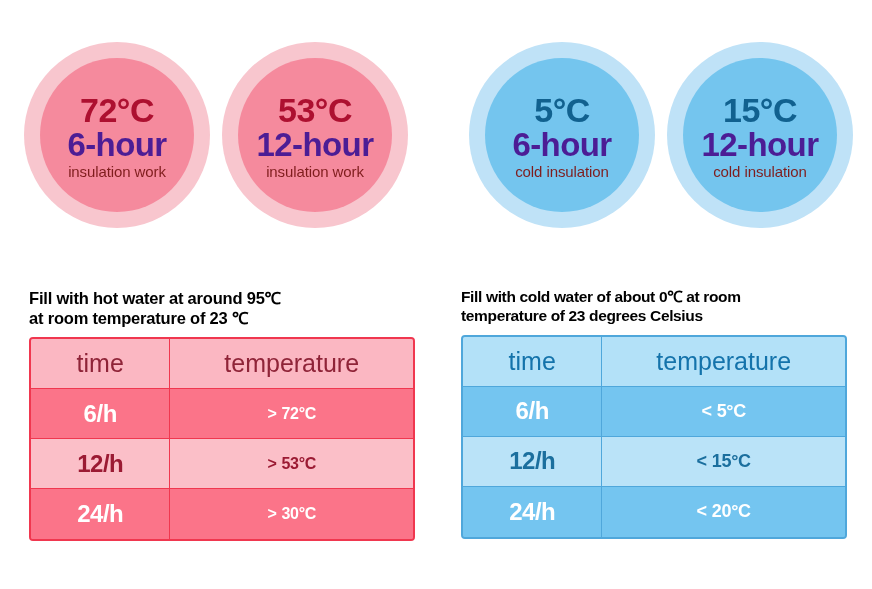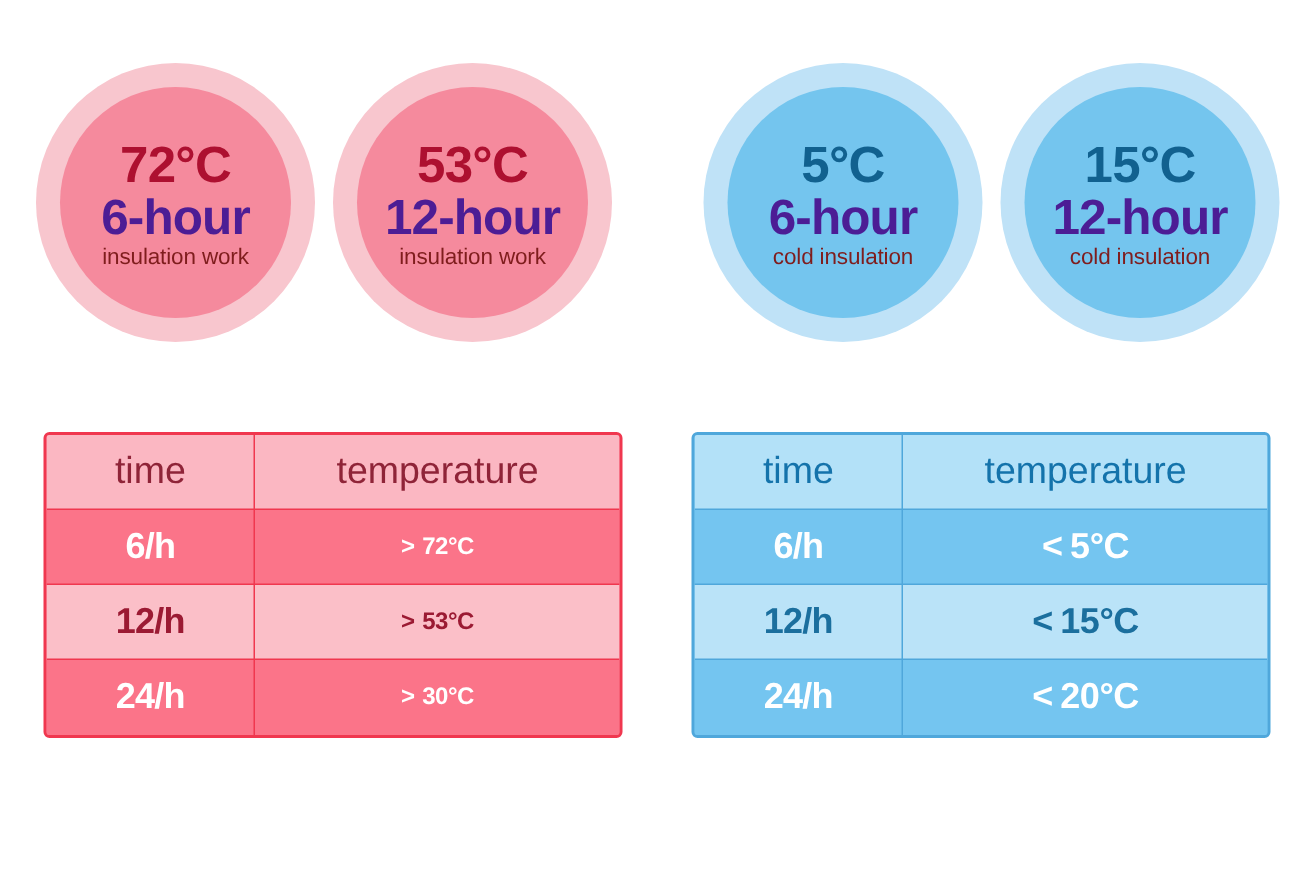--- a/index.html
+++ b/index.html
@@ -136,21 +136,21 @@
     border: 2px solid #4fa7db;
     background: #75c5f0;
   }
   #table-cold td { border-right: 1.5px solid #4fa7db; border-bottom: 1.5px solid #4fa7db; }
   #table-cold td:last-child { border-right: none; }
   #table-cold tr:last-child td { border-bottom: none; }
   #table-cold .hdr       { background: #b3e1f8; color: #1473ab; font-size: 25px; font-weight: normal; }
   #table-cold .row-a     { background: #74c5f0; color: #ffffff; }
   #table-cold .row-b     { background: #bae3f8; color: #1b6f9e; }
   #table-cold .cell-time { font-size: 24px; font-weight: bold; letter-spacing: -0.5px; }
-  #table-cold .cell-temp { font-size: 24px; font-weight: bold; letter-spacing: -0.3px; }
+  #table-cold .cell-temp { font-size: 18px; font-weight: bold; letter-spacing: -0.3px; }
 
   .cmp { font-weight: bold; }
   .cell-temp .val { margin-left: 5px; }
 </style>
 </head>
 <body>
 
 <div class="circles">
 
   <div class="badge hot" id="badge-0">
@@ -181,20 +181,22 @@
     <div class="inner">
       <div class="badge-temp">15°C</div>
       <div class="badge-dur">12-hour</div>
       <div class="badge-sub">cold insulation</div>
     </div>
   </div>
 
 </div>
 
 <div class="panel" id="panel-hot">
+  <div class="panel-caption">Fill with hot water at around 95℃
+at room temperature of 23 ℃</div>
 
   <table class="temp-table" id="table-hot">
     <tbody>
       <tr>
         <td class="hdr col-time">time</td>
         <td class="hdr">temperature</td>
       </tr>
       <tr class="row-a">
         <td class="cell-time col-time">6/h</td>
         <td class="cell-temp">
@@ -211,20 +213,22 @@
         <td class="cell-time col-time">24/h</td>
         <td class="cell-temp">
           <span class="cmp">&gt;</span><span class="val">30°C</span>
         </td>
       </tr>
     </tbody>
   </table>
 </div>
 
 <div class="panel" id="panel-cold">
+  <div class="panel-caption">Fill with cold water of about 0℃ at room
+temperature of 23 degrees Celsius</div>
 
   <table class="temp-table" id="table-cold">
     <tbody>
       <tr>
         <td class="hdr col-time">time</td>
         <td class="hdr">temperature</td>
       </tr>
       <tr class="row-a">
         <td class="cell-time col-time">6/h</td>
         <td class="cell-temp">

